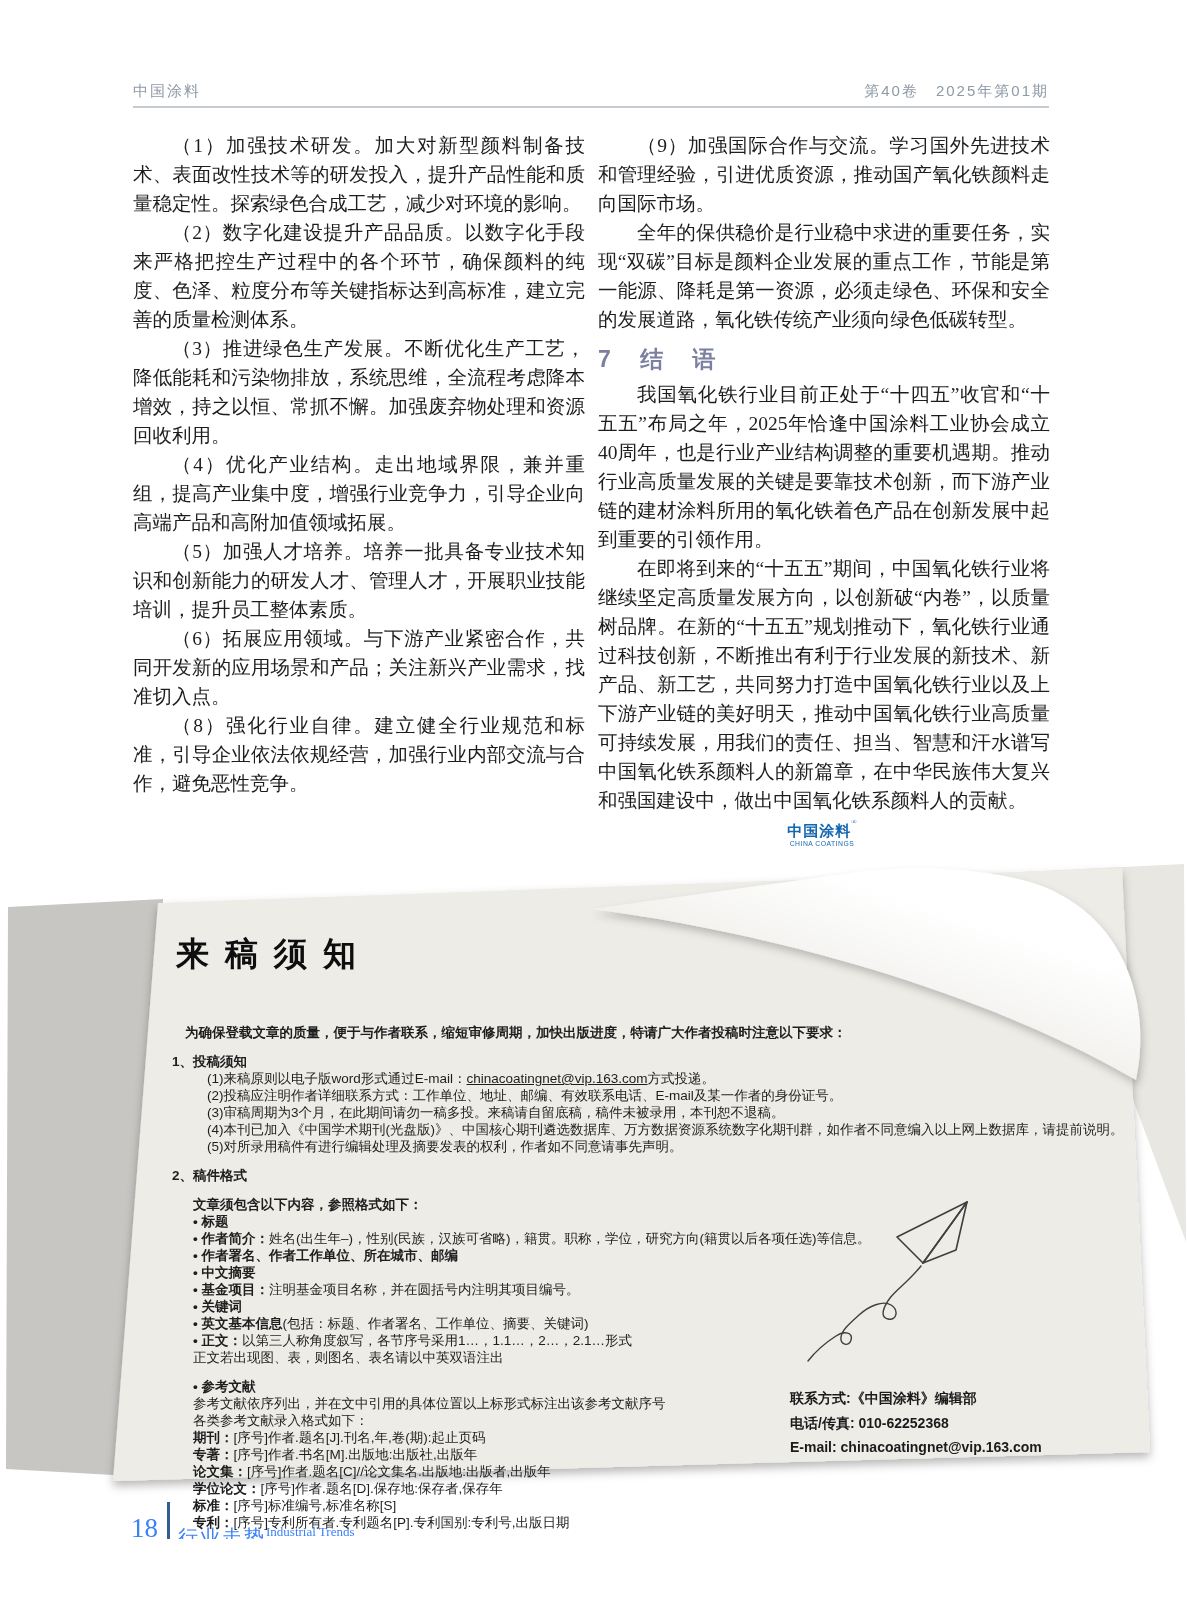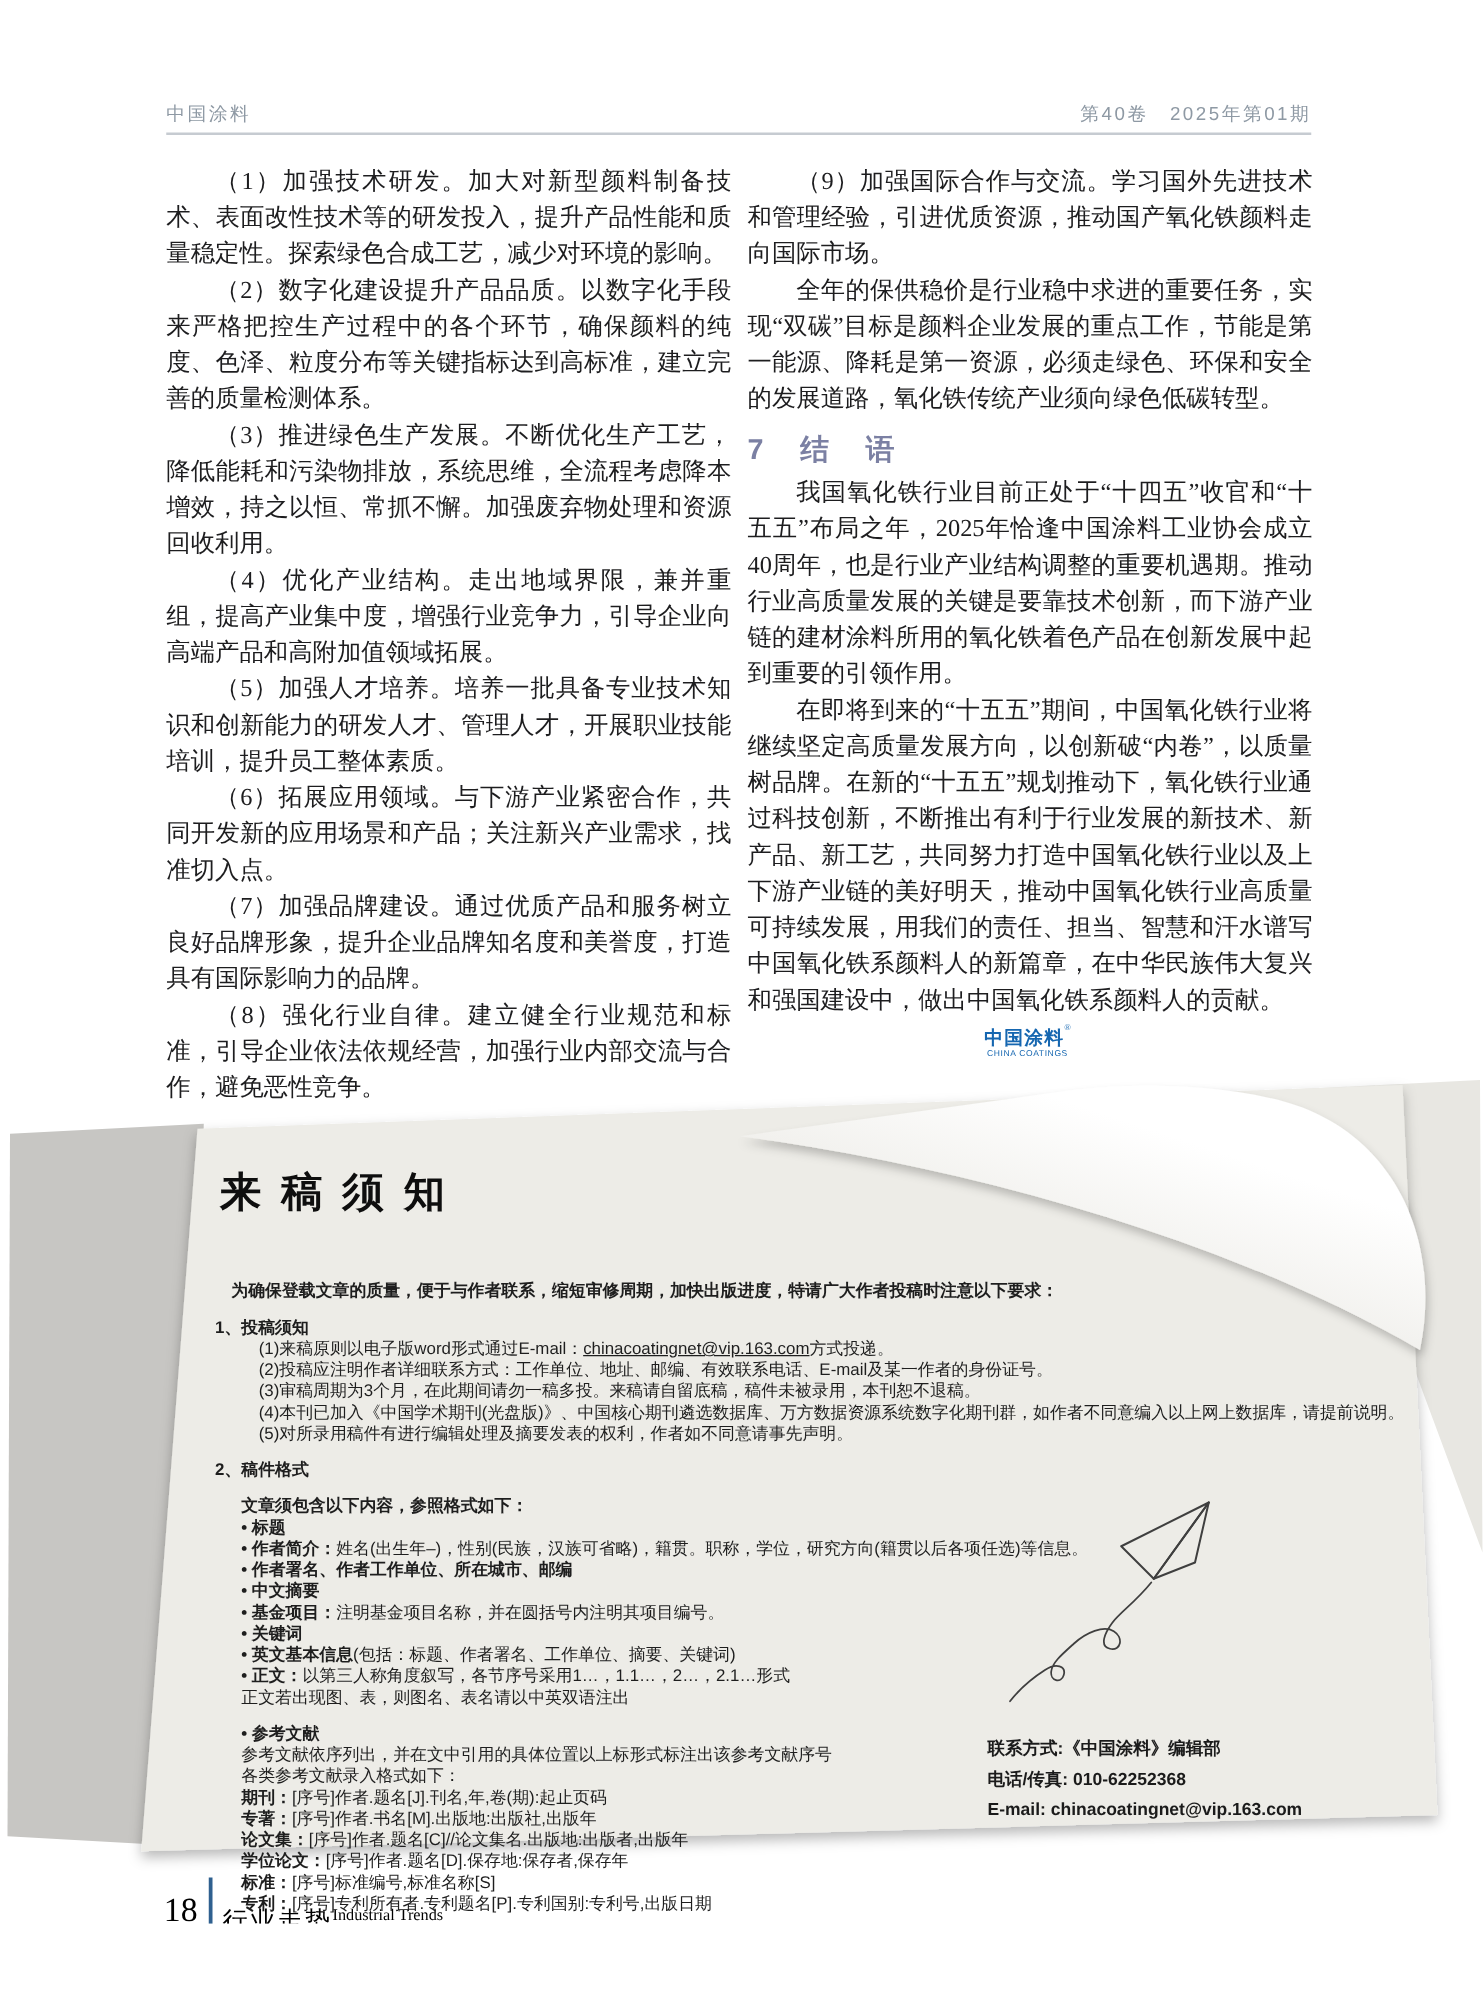--- a/index.html
+++ b/index.html
@@ -37,21 +37,21 @@
   .b{font-weight:bold;margin-top:12px;}
   .ind1{padding-left:13px;}
   .ind2{padding-left:35px;}
   .ind3{padding-left:21px;}
   .bullet::before{content:"• ";font-weight:bold;}
   .u{text-decoration:underline;}
   .contact{position:absolute;left:790px;top:1386px;z-index:3;font-family:"Liberation Sans",sans-serif;
            font-weight:bold;font-size:14px;line-height:24.5px;color:#1b1b1b;white-space:nowrap;}
 
   
-  .footer{position:absolute;left:131px;top:1502px;display:flex;align-items:flex-end;color:#000000;}
+  .footer{position:absolute;left:131px;top:1502px;display:flex;align-items:flex-end;color:#3b82f6;}
   .footer .num{font-size:27px;font-family:"Liberation Serif",serif;margin-right:9px;line-height:1;
                padding-bottom:8px;}
   .footer .bar{width:3px;height:48px;background:#2f608f;margin-right:8px;}
   .footer .labels{display:flex;flex-direction:row;justify-content:flex-end;}
   .footer .cn{font-size:20px;letter-spacing:2px;font-family:"Liberation Sans",sans-serif;line-height:26px;}
   .footer .en{font-size:13px;font-family:"Liberation Serif",serif;line-height:16px;}
 </style>
 </head>
 <body>
 
@@ -64,21 +64,20 @@
   <div class="runhead-rule"></div>
 
   <div class="article">
     <div class="col">
       <p class="para">（1）加强技术研发。加大对新型颜料制备技术、表面改性技术等的研发投入，提升产品性能和质量稳定性。探索绿色合成工艺，减少对环境的影响。</p>
       <p class="para">（2）数字化建设提升产品品质。以数字化手段来严格把控生产过程中的各个环节，确保颜料的纯度、色泽、粒度分布等关键指标达到高标准，建立完善的质量检测体系。</p>
       <p class="para">（3）推进绿色生产发展。不断优化生产工艺，降低能耗和污染物排放，系统思维，全流程考虑降本增效，持之以恒、常抓不懈。加强废弃物处理和资源回收利用。</p>
       <p class="para">（4）优化产业结构。走出地域界限，兼并重组，提高产业集中度，增强行业竞争力，引导企业向高端产品和高附加值领域拓展。</p>
       <p class="para">（5）加强人才培养。培养一批具备专业技术知识和创新能力的研发人才、管理人才，开展职业技能培训，提升员工整体素质。</p>
       <p class="para">（6）拓展应用领域。与下游产业紧密合作，共同开发新的应用场景和产品；关注新兴产业需求，找准切入点。</p>
-      <p class="para">（7）加强品牌建设。通过优质产品和服务树立良好品牌形象，提升企业品牌知名度和美誉度，打造具有国际影响力的品牌。</p>
       <p class="para">（8）强化行业自律。建立健全行业规范和标准，引导企业依法依规经营，加强行业内部交流与合作，避免恶性竞争。</p>
     </div>
     <div class="col">
       <p class="para">（9）加强国际合作与交流。学习国外先进技术和管理经验，引进优质资源，推动国产氧化铁颜料走向国际市场。</p>
       <p class="para">全年的保供稳价是行业稳中求进的重要任务，实现“双碳”目标是颜料企业发展的重点工作，节能是第一能源、降耗是第一资源，必须走绿色、环保和安全的发展道路，氧化铁传统产业须向绿色低碳转型。</p>
       <h2 class="sec-heading">7 结 语</h2>
       <p class="para">我国氧化铁行业目前正处于“十四五”收官和“十五五”布局之年，2025年恰逢中国涂料工业协会成立40周年，也是行业产业结构调整的重要机遇期。推动行业高质量发展的关键是要靠技术创新，而下游产业链的建材涂料所用的氧化铁着色产品在创新发展中起到重要的引领作用。</p>
       <p class="para">在即将到来的“十五五”期间，中国氧化铁行业将继续坚定高质量发展方向，以创新破“内卷”，以质量树品牌。在新的“十五五”规划推动下，氧化铁行业通过科技创新，不断推出有利于行业发展的新技术、新产品、新工艺，共同努力打造中国氧化铁行业以及上下游产业链的美好明天，推动中国氧化铁行业高质量可持续发展，用我们的责任、担当、智慧和汗水谱写中国氧化铁系颜料人的新篇章，在中华民族伟大复兴和强国建设中，做出中国氧化铁系颜料人的贡献。</p>
       <div class="end-logo">
         <span class="cn">中国涂料</span><span class="tm">®</span>

